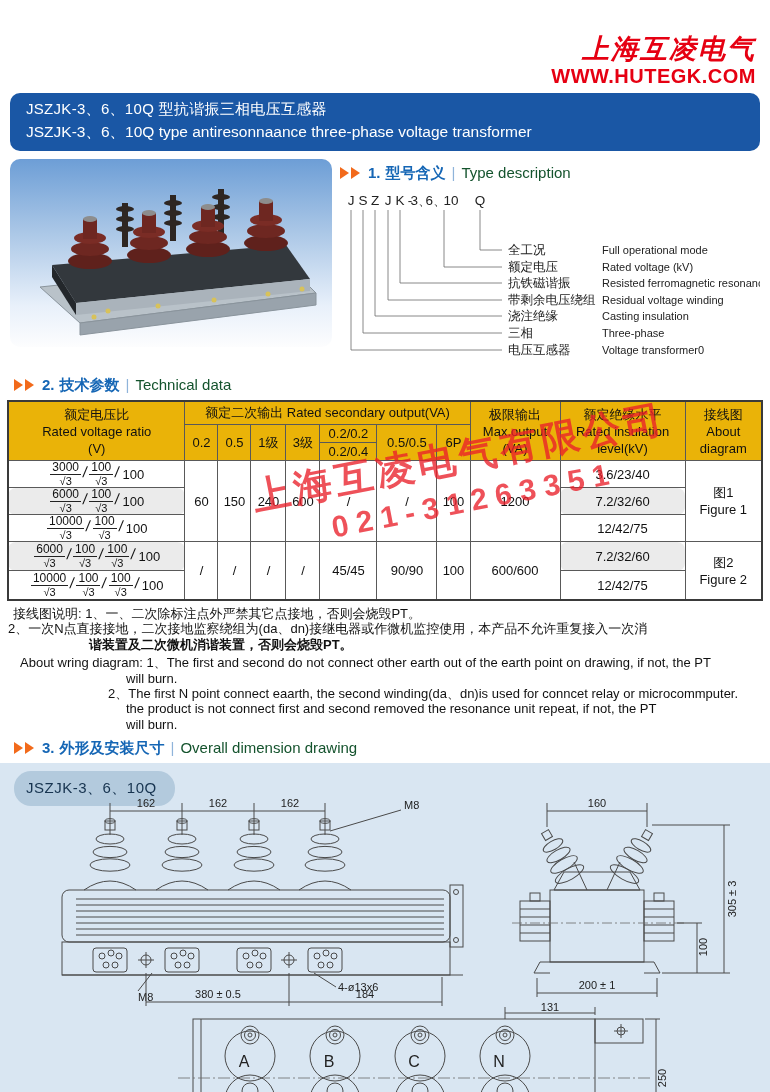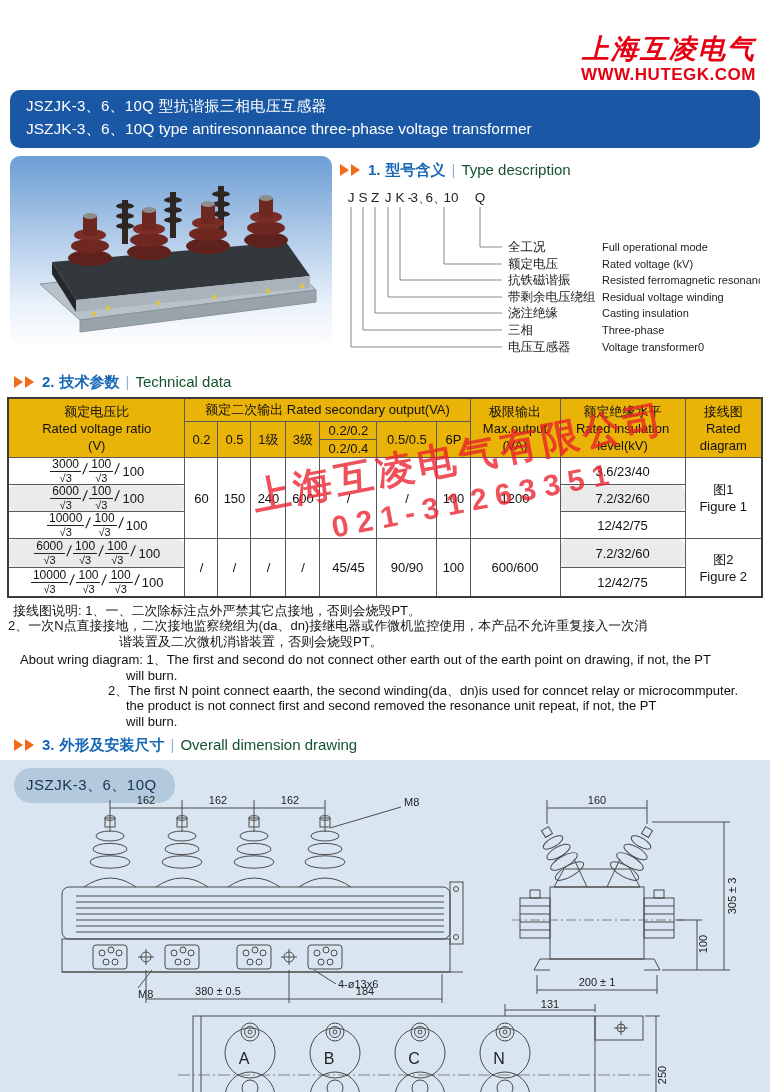--- a/index.html
+++ b/index.html
@@ -2,21 +2,21 @@
 <html><head>
 <meta charset="utf-8">
 <style>
   html,body{margin:0;padding:0;background:#fff;}
   body{width:770px;height:1092px;font-family:"Liberation Sans","DejaVu Sans",sans-serif;position:relative;overflow:hidden;color:#111;}
   .page{position:relative;width:770px;height:1092px;}
 
   
   .top{padding:7px 14px 0;text-align:right;margin-top:27px;}
   .logo{font-size:27px;font-weight:bold;font-style:italic;color:#e60012;letter-spacing:2px;line-height:30px;}
-  .site{font-size:17px;font-weight:bold;color:#e60012;margin-top:1px;letter-spacing:.5px;}
+  .site{font-size:20px;font-weight:bold;color:#e60012;margin-top:1px;letter-spacing:.5px;}
 
   
   .banner{margin:5px 10px 0;background:#1a57a5;border-radius:10px;padding:7px 16px 8px;color:#fff;}
   .banner .t1{font-size:15px;font-weight:normal;letter-spacing:.3px;}
   .banner .t2{font-size:15.5px;margin-top:3px;}
 
   
   .row1{display:flex;margin:8px 10px 0;gap:8px;}
   .photo{width:322px;height:188px;border-radius:10px;flex:none;overflow:hidden;
          background:linear-gradient(180deg,#6d9ed6 0%,#a9c6e6 38%,#e8f0fa 78%,#fdfdfe 100%);
@@ -54,21 +54,21 @@
 
   
   .wm{position:absolute;left:248px;top:446px;transform:rotate(-11deg);transform-origin:left top;z-index:5;pointer-events:none;}
   .wm .w1{font-size:38px;font-weight:bold;color:rgba(233,32,42,.78);letter-spacing:4px;white-space:nowrap;}
   .wm .w2{font-size:30px;font-weight:bold;color:rgba(233,32,42,.78);letter-spacing:8px;margin:2px 0 0 72px;white-space:nowrap;}
 
   
   .notes{margin:5px 8px 0;font-size:13px;line-height:15.4px;color:#111;}
   .i0{margin-left:5px;}
   .i1{}
-  .i2{margin-left:111px;}
+  .i2{margin-left:81px;font-weight:bold;}
   .i3{margin-left:12px;margin-top:3px;}
   .i4{margin-left:118px;}
   .i5{margin-left:100px;}
   .i6{margin-left:118px;}
 
   
   .draw{position:relative;margin-top:5px;height:400px;background:#d9e6f2;}
   .model-tag{position:absolute;left:14px;top:8px;background:#b3cadd;color:#16334f;font-size:15px;padding:8px 18px 8px 12px;letter-spacing:.5px;border-radius:17px;}
   .svg-front{position:absolute;left:52px;top:32px;}
   .svg-side{position:absolute;left:492px;top:32px;}
@@ -254,21 +254,21 @@
           <div class="hl">Max.output</div>
           <div class="hl">(VA)</div>
         </th>
         <th rowspan="2">
           <div class="hl">额定绝缘水平</div>
           <div class="hl">Rated insulation</div>
           <div class="hl">level(kV)</div>
         </th>
         <th rowspan="2">
           <div class="hl">接线图</div>
-          <div class="hl">Rated</div>
+          <div class="hl">About</div>
           <div class="hl">diagram</div>
         </th>
       </tr>
       <tr class="subh">
         <th>0.2</th>
         <th>0.5</th>
         <th>1级</th>
         <th>3级</th>
         <th>
           <div class="split-top">0.2/0.2</div>

